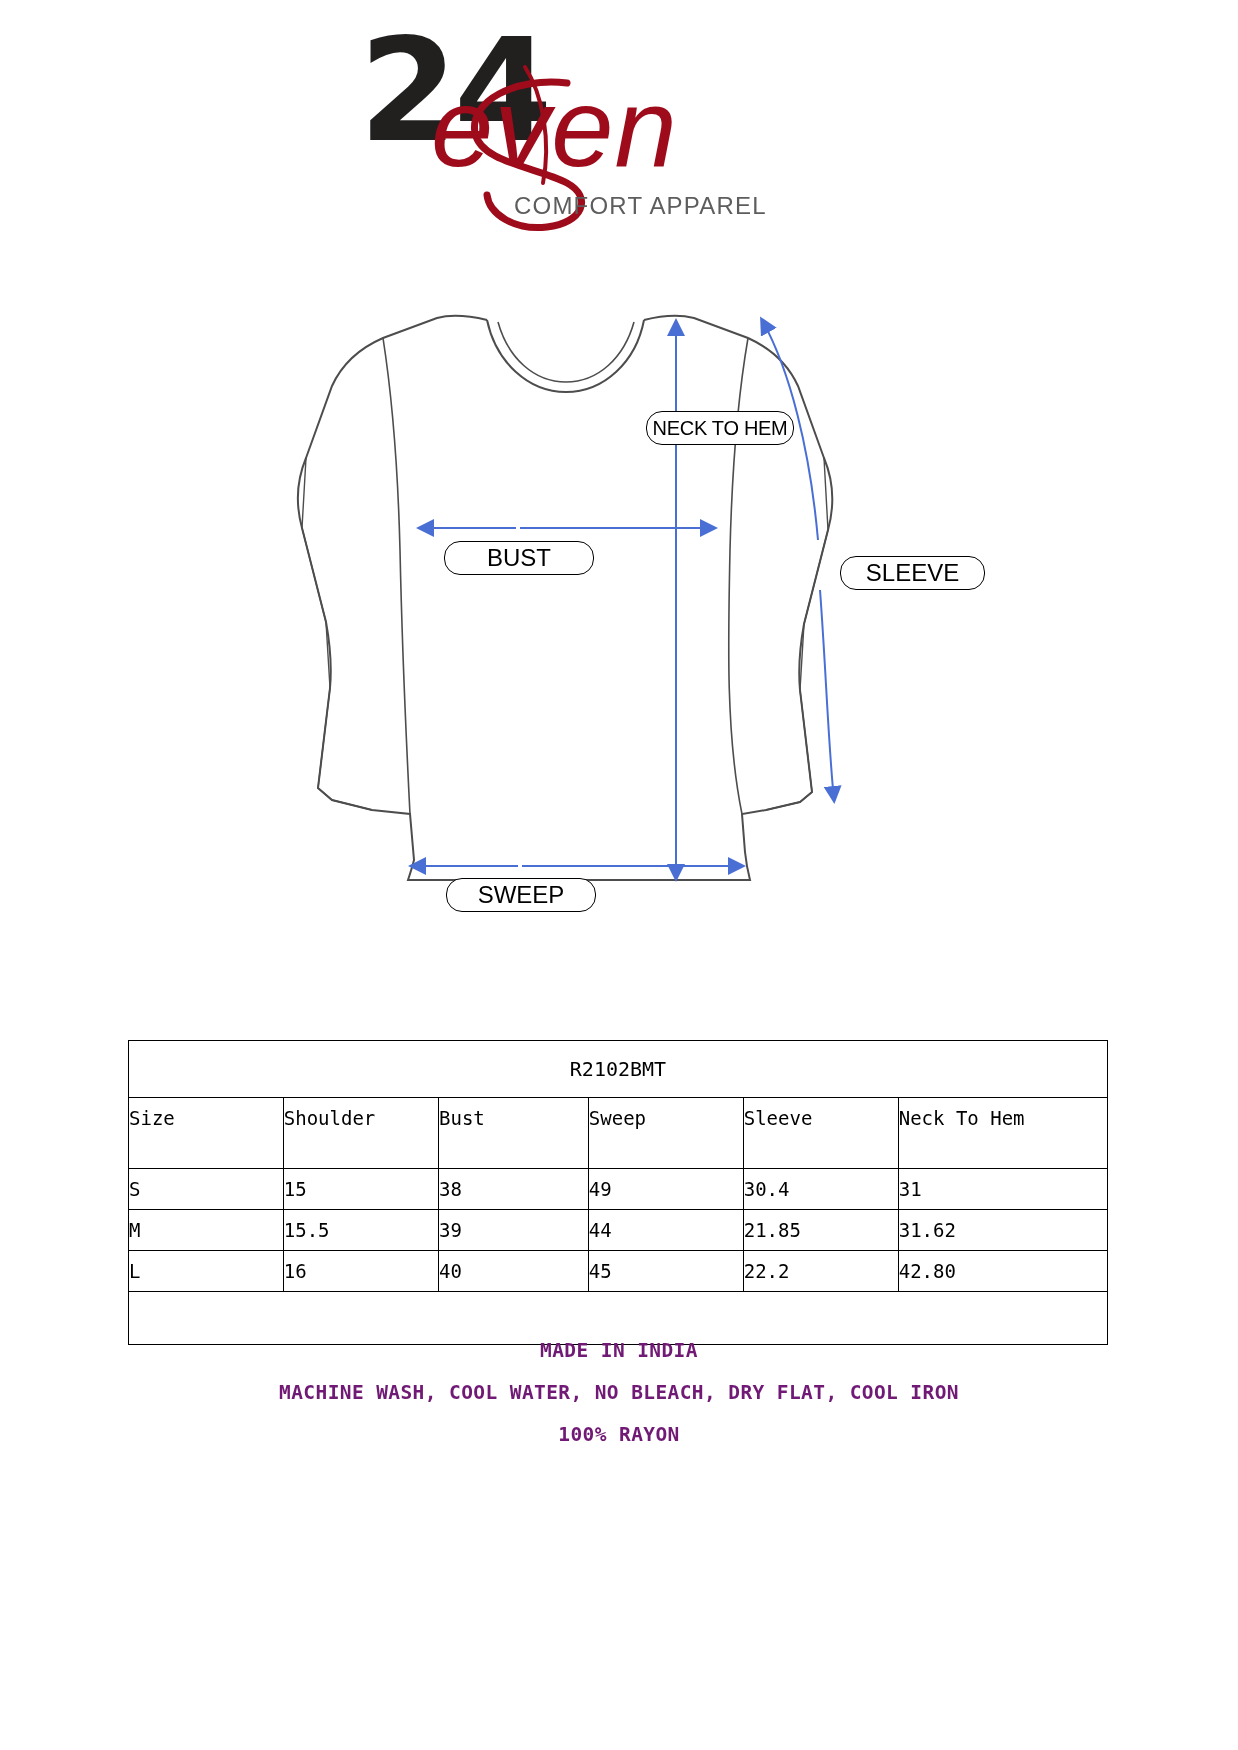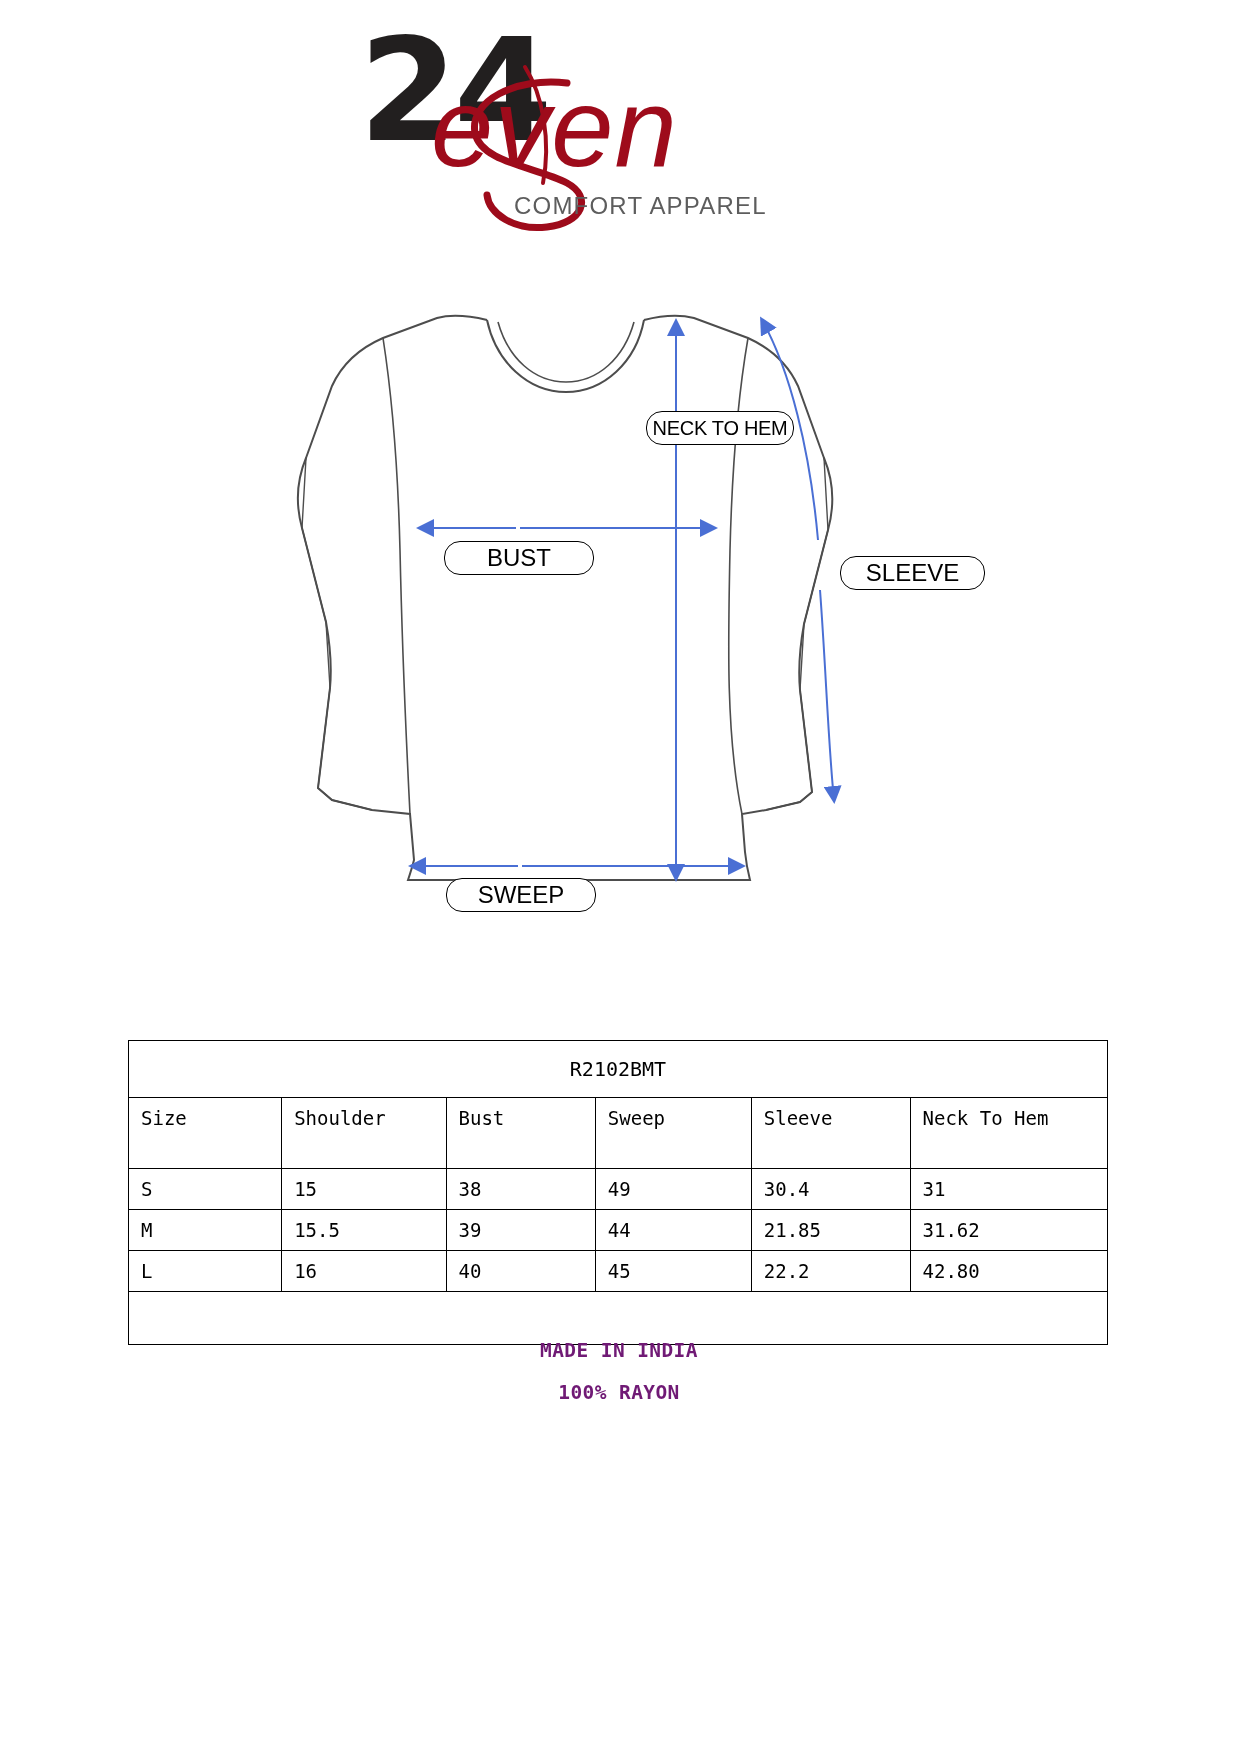--- a/index.html
+++ b/index.html
@@ -117,21 +117,21 @@
     position: absolute;
     top: 1040px;
     left: 128px;
     width: 980px;
     border-collapse: collapse;
     font-family: "DejaVu Sans Mono", monospace;
     font-size: 19px;
   }
   .size-table td, .size-table th {
     border: 1.6px solid #000;
-    padding: 9px 12px;
+    padding: 9px 0;
     text-align: left;
     font-weight: normal;
     vertical-align: top;
   }
   .size-table .style-row td {
     text-align: center;
     font-size: 20px;
     padding: 16px 12px;
   }
   .size-table .hdr td {
@@ -294,14 +294,15 @@
       <td>42.80</td>
     </tr>
     <tr class="blank-row">
       <td colspan="6"></td>
     </tr>
   </tbody>
 </table>
 
 <div class="footer">
   <div>MADE IN INDIA</div>
+  <div>MACHINE WASH, COOL WATER, NO BLEACH, DRY FLAT, COOL IRON</div>
   <div>100% RAYON</div>
 </div>
 
 </body></html>

